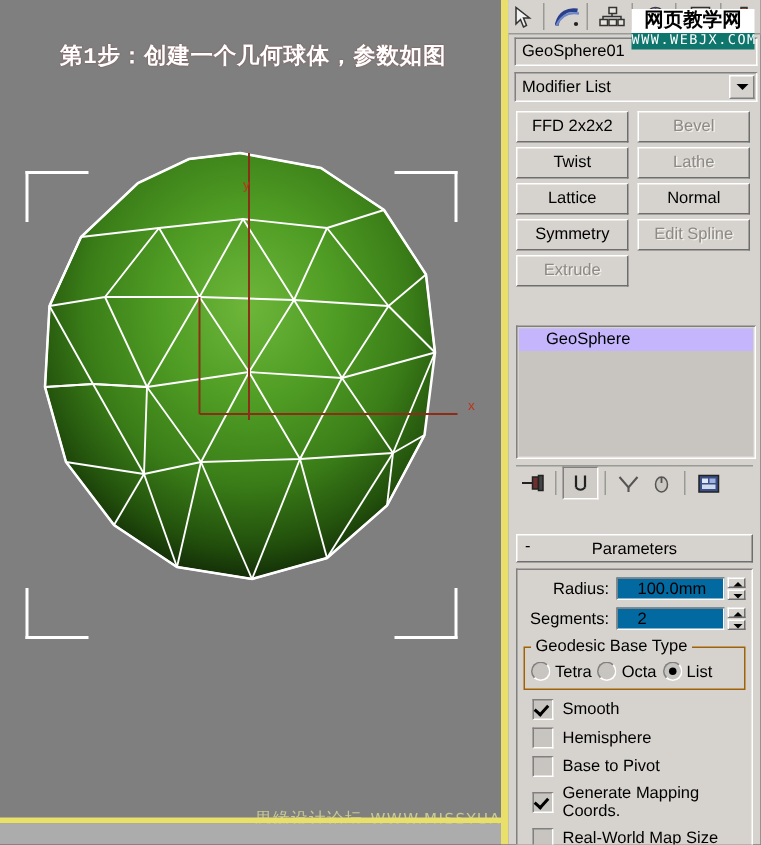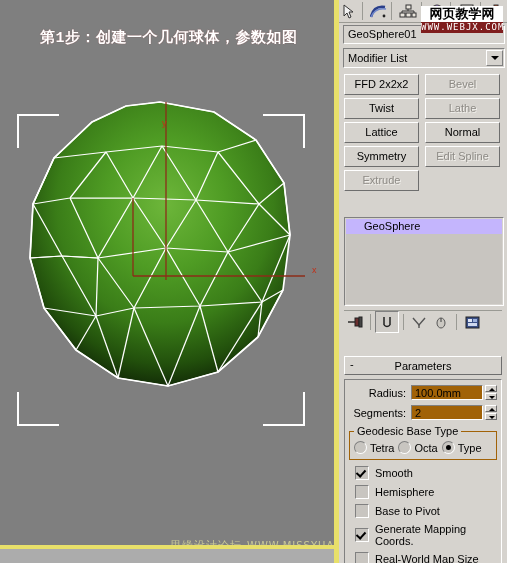--- a/index.html
+++ b/index.html
@@ -147,23 +147,23 @@
     position:absolute;left:5px;top:2px;font-size:11px;line-height:11px;
   }
   .rollout-body{
     margin-top:4px;border:1px solid;border-color:#808080 #ffffff #ffffff #808080;
     background:#d6d3ce;padding:5px 4px 6px 4px;
   }
 
   .prow{display:flex;align-items:center;justify-content:flex-end;margin-bottom:5px;}
   .plabel{font-size:11px;margin-right:5px;}
   .pfield{
-    width:72px;height:15px;background:#a16207;
+    width:72px;height:15px;background:#0369a1;
     border:1px solid;border-color:#808080 #ffffff #ffffff #808080;
-    font-size:11px;line-height:15px;padding-left:3px;box-sizing:border-box;
+    font-size:11px;line-height:15px;padding-left:13px;box-sizing:border-box;
   }
   .spin{
     width:12px;height:15px;margin-left:2px;
     display:flex;flex-direction:column;justify-content:space-between;
   }
   .spin i{
     display:block;width:12px;height:7px;background:#d6d3ce;
     border:1px solid;border-color:#ffffff #6e6e6e #6e6e6e #ffffff;
     box-sizing:border-box;position:relative;
   }
@@ -206,21 +206,21 @@
   .wm-box{
     position:absolute;left:421px;top:6px;width:82px;z-index:40;
   }
   .wm-cn{
     background:#ffffff;color:#000000;font-size:13px;font-weight:bold;
     text-align:center;line-height:16px;height:16px;
     font-family:"DejaVu Sans","Liberation Sans",sans-serif;
     letter-spacing:0px;
   }
   .wm-en{
-    background:#7f1d1d;color:#ffffff;font-size:9px;text-align:center;
+    background:#0f766e;color:#ffffff;font-size:9px;text-align:center;
     line-height:11px;height:11px;letter-spacing:1px;
     font-family:"DejaVu Sans Mono","Liberation Mono",monospace;
   }
   svg{display:block;}
 </style>
 </head>
 <body>
 
 <div id="app">
 
@@ -463,21 +463,21 @@
               <label class="radio">
                 <span class="rdot"></span>
                 <span>Tetra</span>
               </label>
               <label class="radio">
                 <span class="rdot"></span>
                 <span>Octa</span>
               </label>
               <label class="radio">
                 <span class="rdot on"></span>
-                <span>Type</span>
+                <span>List</span>
               </label>
             </div>
           </fieldset>
 
           <div class="check-row">
             <span class="cbox on"></span>
             <span>Smooth</span>
           </div>
           <div class="check-row">
             <span class="cbox"></span>

